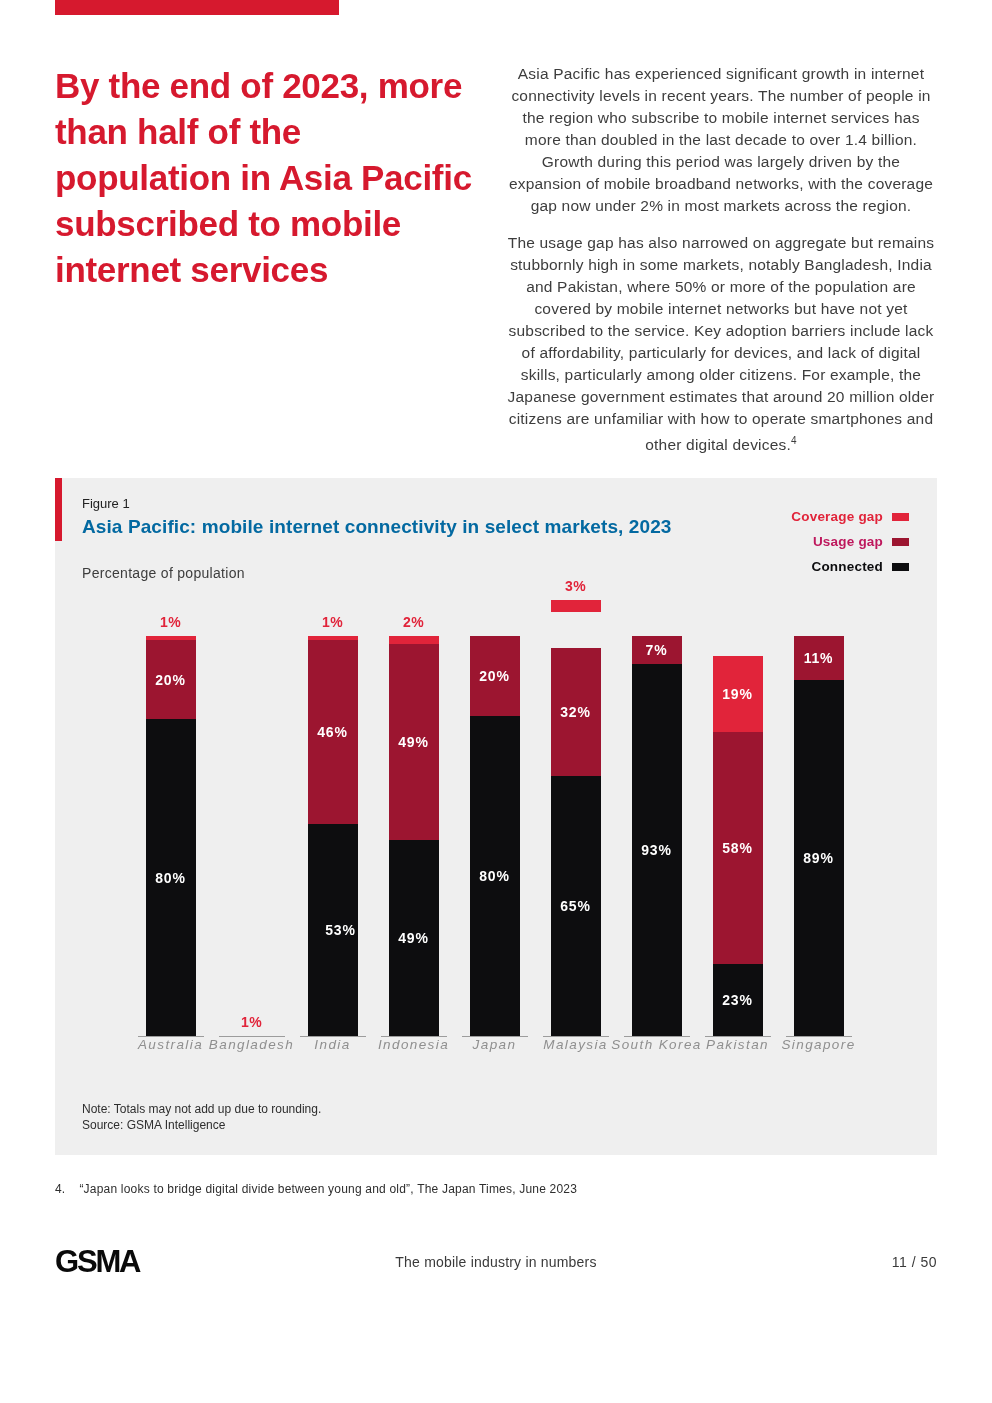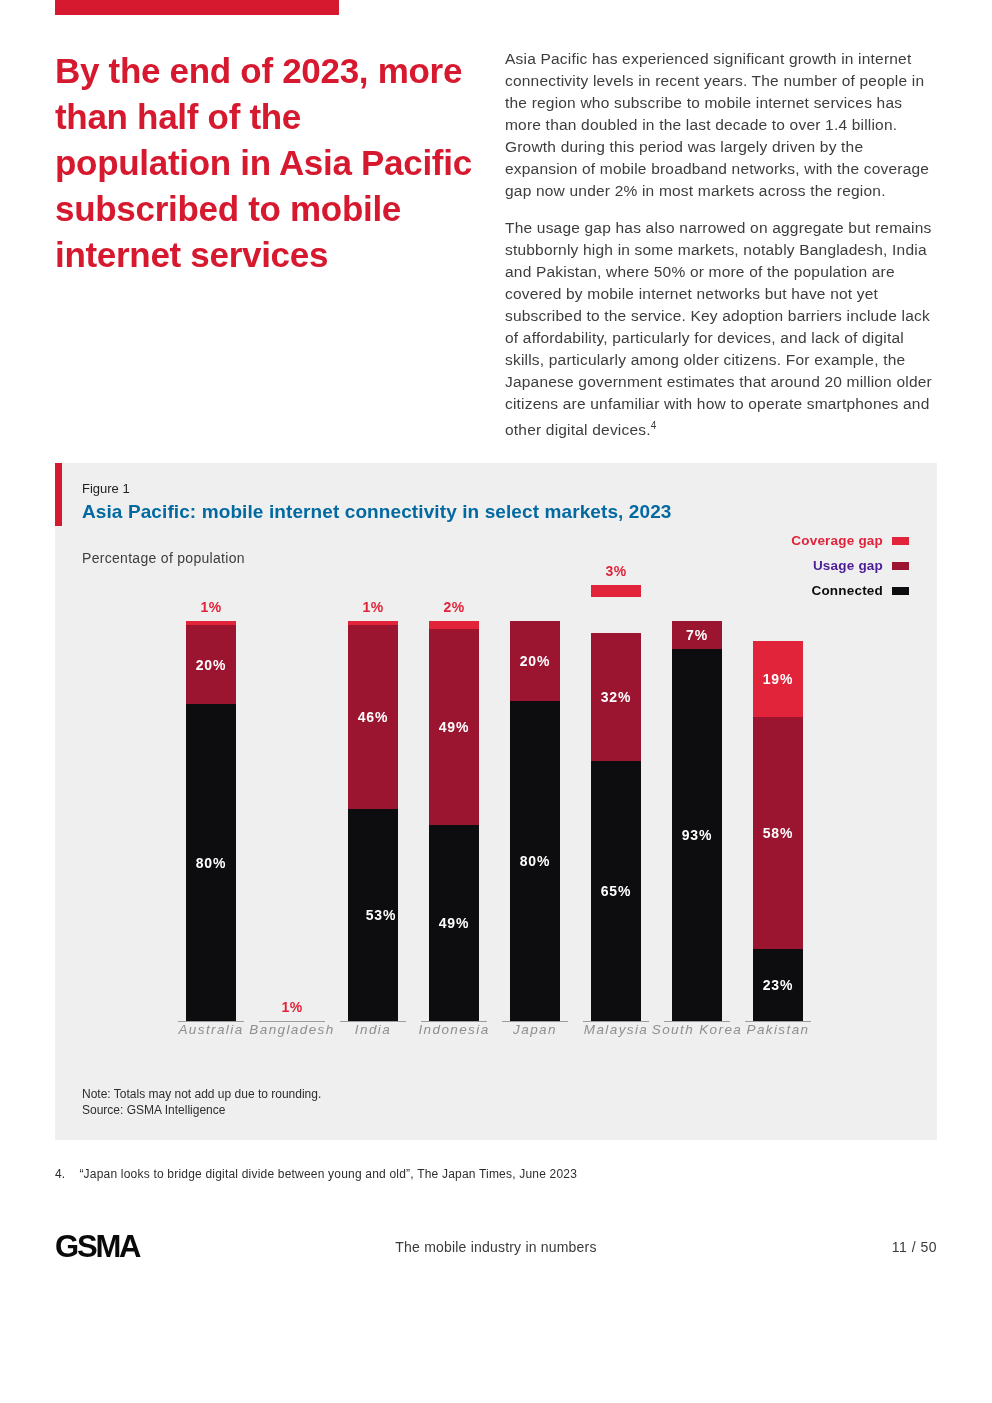--- a/index.html
+++ b/index.html
@@ -4,40 +4,40 @@
 <style>
   html,body{margin:0;padding:0;}
   body{background:#ffffff;}
   .page{
     width:992px;height:1403px;box-sizing:border-box;position:relative;
     padding:0 55px;background:#ffffff;overflow:hidden;
     font-family:"Liberation Sans",sans-serif;color:#2e2e2e;
   }
   .top-bar{position:absolute;top:0;left:55px;width:284px;height:15px;background:#d6192e;}
 
-  .intro{display:flex;justify-content:space-between;padding-top:48px;}
+  .intro{display:flex;justify-content:space-between;padding-top:63px;}
   .headline{
     width:428px;font-size:35px;line-height:46px;font-weight:700;
     color:#d6192e;letter-spacing:-0.3px;margin:0;
   }
   .intro-text{width:432px;font-size:15.5px;line-height:22px;color:#3d3d3d;letter-spacing:0.2px;}
-  .intro-text p{margin:0;}
+  .intro-text p{margin:0;text-align:center;}
   .intro-text p + p{margin-top:15px;}
   .intro-text sup{font-size:10px;}
 
   .figure-panel{
     position:relative;margin-top:22px;background:#efefef;height:677px;
     box-sizing:border-box;padding:18px 30px 20px 27px;
   }
   .accent{position:absolute;left:0;top:0;width:7px;height:63px;background:#d6192e;}
   .fig-label{font-size:13px;color:#222222;}
   .fig-title{font-size:19px;font-weight:700;color:#0369a1;margin-top:5px;letter-spacing:0.1px;}
   .fig-subtitle{font-size:14px;color:#3d3d3d;margin-top:27px;letter-spacing:0.3px;}
 
-  .legend{position:absolute;top:31px;right:28px;margin-top:39px;}
+  .legend{position:absolute;top:31px;right:28px;}
   .legend-row{display:flex;align-items:center;justify-content:flex-end;gap:9px;margin-bottom:10px;}
   .legend-label{font-size:13.5px;font-weight:700;letter-spacing:0.2px;}
   .legend-swatch{width:17px;height:8px;flex:0 0 auto;}
 
   .chart{display:flex;justify-content:center;align-items:flex-end;gap:15px;margin-top:31px;}
   .bar-cell{display:flex;flex-direction:column;align-items:center;width:66px;}
   .bar-group{
     display:flex;flex-direction:column;align-items:center;justify-content:flex-end;
     height:424px;width:100%;border-bottom:1px solid #9c9c9c;
   }
@@ -79,21 +79,21 @@
     <div class="fig-label">Figure 1</div>
     <div class="fig-title">Asia Pacific: mobile internet connectivity in select markets, 2023</div>
     <div class="fig-subtitle">Percentage of population</div>
 
     <div class="legend">
         <div class="legend-row">
           <span class="legend-label" style="color: rgb(225, 36, 58);">Coverage gap</span>
           <span class="legend-swatch" style="background: rgb(225, 36, 58);"></span>
         </div>
         <div class="legend-row">
-          <span class="legend-label" style="color: #4c1d95;">Usage gap</span>
+          <span class="legend-label" style="color: #be185d;">Usage gap</span>
           <span class="legend-swatch" style="background: rgb(156, 21, 48);"></span>
         </div>
         <div class="legend-row">
           <span class="legend-label" style="color: rgb(13, 13, 15); text-align: right;">Connected</span>
           <span class="legend-swatch" style="background: rgb(13, 13, 15);"></span>
         </div>
       </div>
 
     <div class="chart">
         <div class="bar-cell">
@@ -196,20 +196,33 @@
               </div>
               <div class="segment" style="height: 232px; background: rgb(156, 21, 48);">
                 <span class="seg-label">58%</span>
               </div>
               <div class="segment" style="height: 72px; background: rgb(13, 13, 15);">
                 <span class="seg-label">23%</span>
               </div>
             </div>
           </div>
           <div class="cat-label">Pakistan</div>
+        </div>
+        <div class="bar-cell">
+          <div class="bar-group">
+            <div class="bar-stack">
+              <div class="segment" style="height: 44px; background: rgb(156, 21, 48);">
+                <span class="seg-label">11%</span>
+              </div>
+              <div class="segment" style="height: 356px; background: rgb(13, 13, 15);">
+                <span class="seg-label">89%</span>
+              </div>
+            </div>
+          </div>
+          <div class="cat-label">Singapore</div>
         </div>
       </div>
 
     <div class="fig-note">
       <div>Note: Totals may not add up due to rounding.</div>
       <div>Source: GSMA Intelligence</div>
     </div>
   </div>
 
   <div class="footnote">

